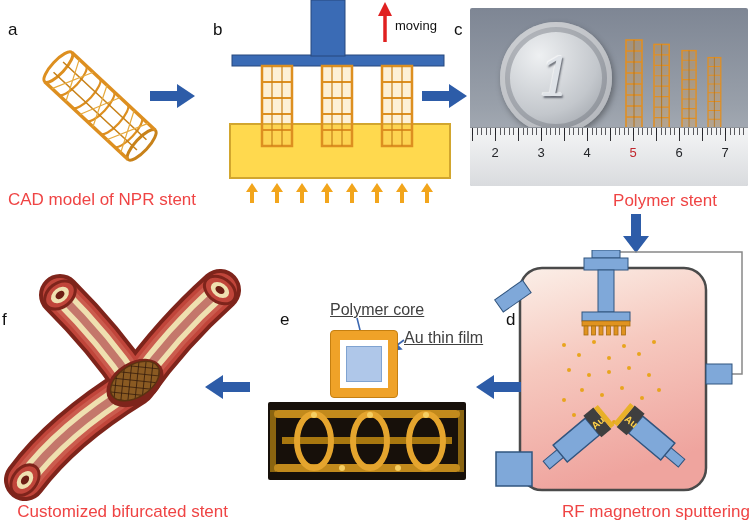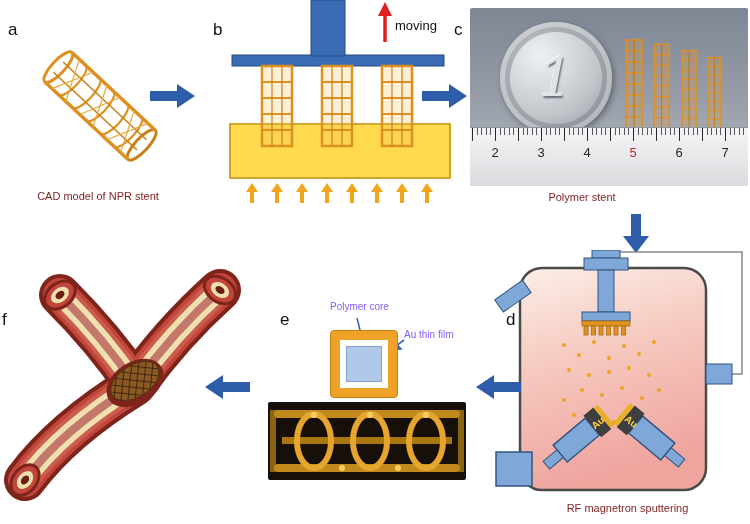--- a/index.html
+++ b/index.html
@@ -1,20 +1,20 @@
 <!DOCTYPE html>
 <html><head>
 <meta charset="utf-8">
 <style>
   html,body{margin:0;padding:0;background:#fff;}
   .fig{position:relative;width:750px;height:524px;background:#fff;overflow:hidden;
        font-family:"Liberation Sans",sans-serif;color:#111;}
   .abs{position:absolute;}
   .letter{font-size:17px;color:#111;}
-  .caption{font-size:11px;color:#7f1d1d;text-align:center;white-space:nowrap;}
+  .caption{font-size:17px;color:#ef4444;text-align:right;white-space:nowrap;}
   .barrow polygon{fill:#2D5CA8;}
   
   .photo{left:470px;top:8px;width:278px;height:178px;border-radius:2px;overflow:hidden;
          background:linear-gradient(#7e8694,#99a0aa 55%,#b8bdc4);}
   .coin{position:absolute;left:30px;top:14px;width:112px;height:112px;border-radius:50%;
         background:radial-gradient(circle at 35% 30%,#eef0f2,#c3c7cc 55%,#8e939b 95%);
         box-shadow:inset 0 0 0 5px rgba(255,255,255,.35),inset 0 0 0 10px rgba(118,123,131,.45),2px 3px 6px rgba(0,0,0,.35);
         display:flex;align-items:center;justify-content:center;}
   .coin-one{font-family:"DejaVu Serif",serif;font-style:italic;font-size:54px;color:#dfe3e8;
         text-shadow:1px 2px 2px rgba(85,90,100,.9),-1px -1px 1px rgba(255,255,255,.6);}
@@ -24,21 +24,21 @@
          background:repeating-linear-gradient(to right,rgba(50,50,55,.8) 0 1px,transparent 1px 4.6px);}
   .ruler .major{position:absolute;top:0;left:2px;right:0;height:13px;
          background:repeating-linear-gradient(to right,rgba(28,28,33,.9) 0 1.4px,transparent 1.4px 23px);}
   .rnum{position:absolute;top:17px;transform:translateX(-50%);font-size:13px;color:#24262a;}
   .rnum.red{color:#c1272d;}
   
   .sq-outer{left:330px;top:330px;width:66px;height:66px;background:#EFA228;border:1px solid #c57f10;
             border-radius:4px;display:flex;align-items:center;justify-content:center;}
   .sq-mid{width:48px;height:48px;background:#ffffff;display:flex;align-items:center;justify-content:center;}
   .sq-core{width:34px;height:34px;background:#AFC7E9;border:1px solid #7fa3d1;}
-  .elabel{font-size:10px;color:#8b5cf6;white-space:nowrap;}
+  .elabel{font-size:16px;color:#404040;white-space:nowrap;text-decoration:underline;}
   .ephoto{left:268px;top:402px;width:198px;height:78px;border-radius:2px;overflow:hidden;}
 </style>
 </head>
 <body>
 
 <div class="fig">
 
   <span class="abs letter" style="left:8px;top:20px">a</span>
   <svg class="abs" style="left:18px;top:24px" width="160" height="160" viewBox="0 0 160 160">
     <g transform="translate(82,82) rotate(-47)">
@@ -115,21 +115,21 @@
       <div class="minor"></div>
       <div class="major"></div>
       <span class="rnum" style="left:25px">2</span>
       <span class="rnum" style="left:71px">3</span>
       <span class="rnum" style="left:117px">4</span>
       <span class="rnum red" style="left:163px">5</span>
       <span class="rnum" style="left:209px">6</span>
       <span class="rnum" style="left:255px">7</span>
     </div>
   </div>
-  <div class="abs caption" style="left:492px;top:191px;width:180px">Polymer stent</div>
+  <div class="abs caption" style="left:537px;top:191px;width:180px">Polymer stent</div>
 
   <svg class="abs barrow" style="left:622px;top:214px" width="28" height="40" viewBox="0 0 28 40">
     <polygon points="9,0 19,0 19,22 27,22 14,39 1,22 9,22"></polygon>
   </svg>
 
   <svg class="abs" style="left:494px;top:250px" width="256" height="252" viewBox="0 0 256 252">
     <defs>
       <linearGradient id="pg" x1="0" y1="0" x2="0.25" y2="1">
         <stop offset="0" stop-color="#FBEFE8"></stop>
         <stop offset="0.45" stop-color="#F6C9BF"></stop>
@@ -271,14 +271,15 @@
       <ellipse cx="218" cy="32" rx="17" ry="12" fill="#C0453A" stroke="#7E241B" stroke-width="3"></ellipse>
       <ellipse cx="218" cy="32" rx="10" ry="7" fill="#EFE0B0"></ellipse>
       <ellipse cx="218" cy="32" rx="5" ry="3.5" fill="#6E1F15"></ellipse>
     </g>
     <g transform="rotate(-52 23 222)">
       <ellipse cx="23" cy="222" rx="17" ry="12" fill="#C0453A" stroke="#7E241B" stroke-width="3"></ellipse>
       <ellipse cx="23" cy="222" rx="10" ry="7" fill="#EFE0B0"></ellipse>
       <ellipse cx="23" cy="222" rx="5" ry="3.5" fill="#6E1F15"></ellipse>
     </g>
   </svg>
+  <div class="abs caption" style="left:0px;top:502px;width:228px">Customized bifurcated stent</div>
 
 </div>
 
 </body></html>

